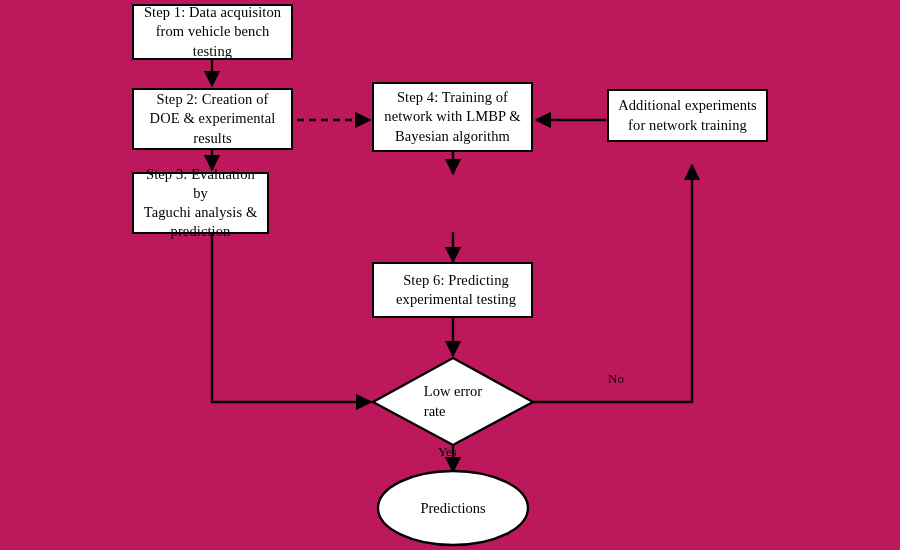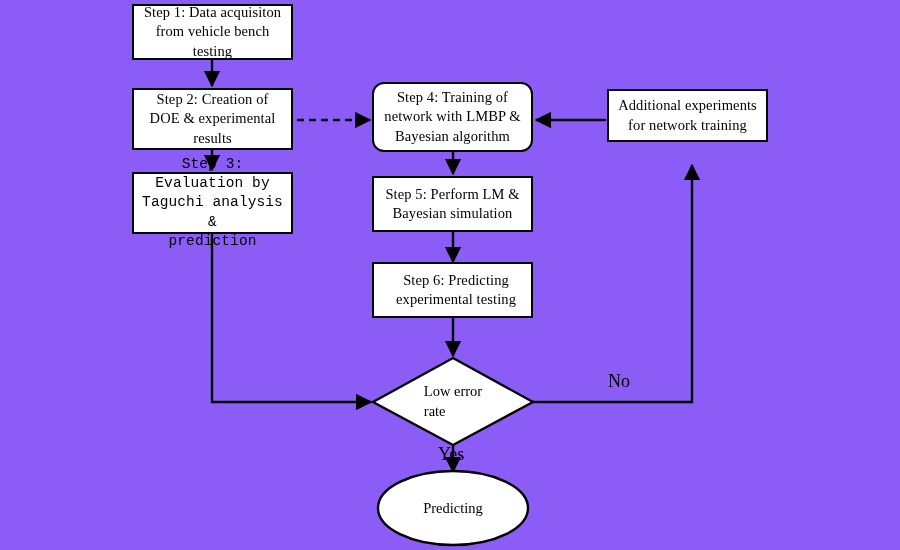--- a/index.html
+++ b/index.html
@@ -12,21 +12,21 @@
     width: 900px;
     height: 550px;
     font-family: "Liberation Serif", "DejaVu Serif", serif;
     color: #000000;
     overflow: hidden;
   }
   #canvas {
     position: relative;
     width: 900px;
     height: 550px;
-    background: #8b5cf6;
+    background: #be185d;
   }
   #edges {
     position: absolute;
     left: 0;
     top: 0;
     width: 900px;
     height: 550px;
     pointer-events: none;
   }
   .node {
@@ -77,21 +77,21 @@
     width: 100%;
     height: 100%;
     display: flex;
     align-items: center;
     justify-content: center;
     text-align: center;
     font-size: 14.5px;
   }
   .edge-label {
     position: absolute;
-    font-size: 18px;
+    font-size: 13px;
     line-height: 1;
     white-space: nowrap;
   }
 </style>
 </head>
 <body>
 
 <div id="canvas">
 
   <svg id="edges" viewBox="0 0 900 550" width="900" height="550" xmlns="http://www.w3.org/2000/svg">
@@ -155,53 +155,49 @@
 from vehicle bench
 testing</span>
   </div>
 
   <div class="node box" style="left:132px; top:88px; width:161px; height:62px;">
     <span class="label">Step 2: Creation of
 DOE &amp; experimental
 results</span>
   </div>
 
-  <div class="node box" style="left:132px; top:172px; width:161px; height:62px;font-family:Liberation Mono, monospace;">
+  <div class="node box" style="left:132px; top:172px; width:137px; height:62px;">
     <span class="label">Step 3: Evaluation by
 Taguchi analysis &amp;
 prediction</span>
   </div>
 
-  <div class="node box" style="left:372px; top:82px; width:161px; height:70px;border-radius:12px;">
+  <div class="node box" style="left:372px; top:82px; width:161px; height:70px;">
     <span class="label">Step 4: Training of
 network with LMBP &amp;
 Bayesian algorithm</span>
   </div>
 
-  <div class="node box" style="left:372px; top:176px; width:161px; height:56px;">
-    <span class="label">Step 5: Perform LM  &amp;
-Bayesian simulation</span>
-  </div>
 
   <div class="node box" style="left:372px; top:262px; width:161px; height:56px;padding-left:7px;">
     <span class="label">Step 6: Predicting
 experimental testing</span>
   </div>
 
   <div class="node box" style="left:607px; top:89px; width:161px; height:53px;">
     <span class="label">Additional experiments
 for network training</span>
   </div>
 
   <div class="diamond-wrap" style="left:373px; top:358px; width:160px; height:87px;">
     <span class="label">Low error
 rate</span>
   </div>
 
   <div class="ellipse-wrap" style="left:378px; top:471px; width:150px; height:74px;">
-    <span class="label">Predicting</span>
+    <span class="label">Predictions</span>
   </div>
 
   <div class="edge-label" style="left:608px; top:372px;">No</div>
 
   <div class="edge-label" style="left:438px; top:445px;">Yes</div>
 
 </div>
 
 </body></html>

